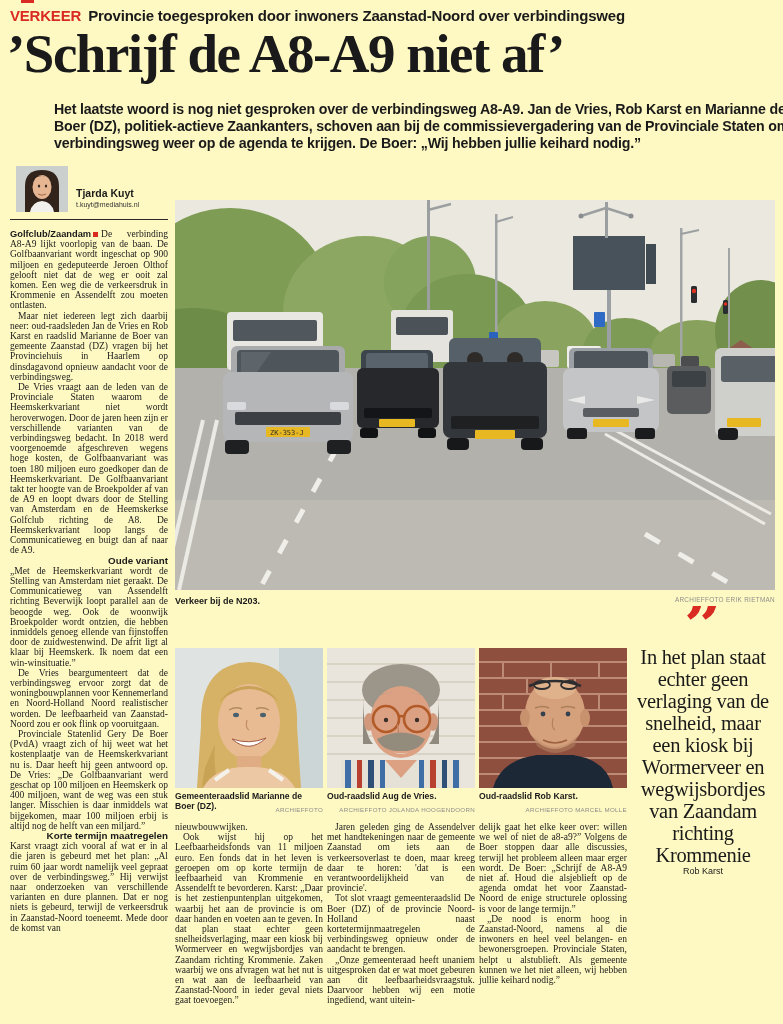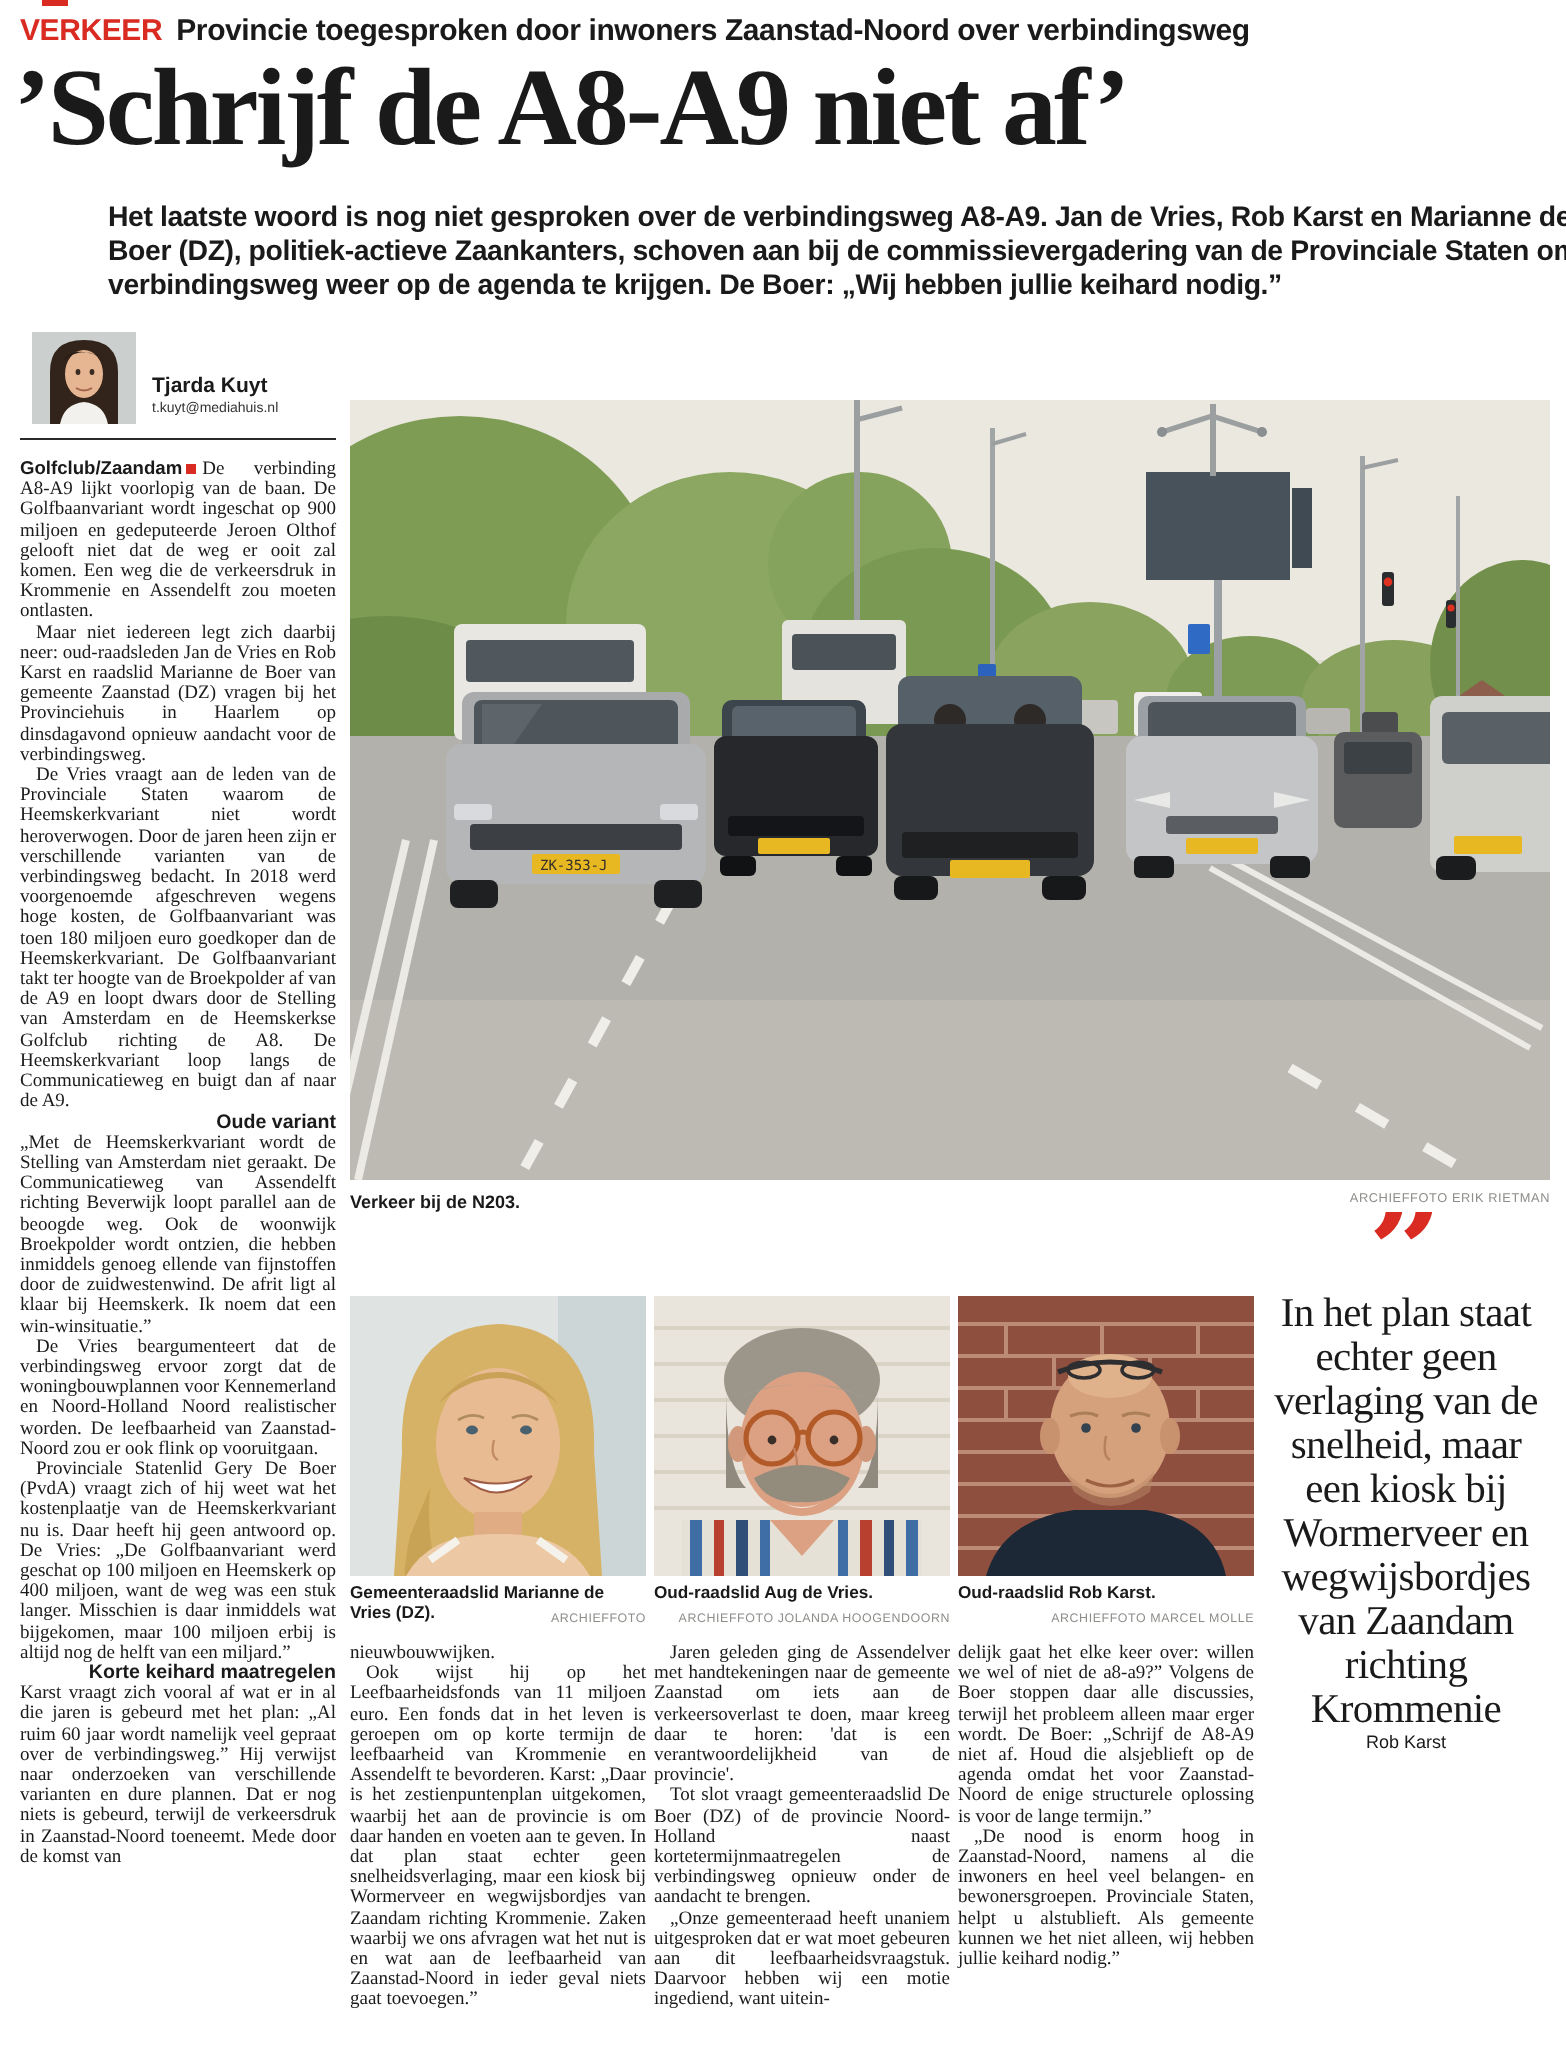--- a/index.html
+++ b/index.html
@@ -1,16 +1,16 @@
 <!DOCTYPE html>
 <html><head>
 <meta charset="utf-8">
 <style>
   html,body{margin:0;padding:0;background:#e7e7e5;}
-  .page{position:relative;width:783px;height:1024px;margin:0 auto;background:#ffffff;
+  .page{position:relative;width:783px;height:1024px;margin:0 auto;background:#fef9c3;
         overflow:hidden;font-family:"Liberation Serif",serif;color:#1a1a1a;}
   .abs{position:absolute;}
   
   .red-tick{left:21px;top:0;width:13px;height:3px;background:#d92b21;}
   .kicker{left:10px;top:7px;font-family:"Liberation Sans",sans-serif;font-weight:bold;
           font-size:15px;letter-spacing:-0.2px;white-space:nowrap;}
   .kicker .tag{color:#d92b21;text-transform:uppercase;margin-right:7px;}
   
   .headline{left:7px;top:22px;width:770px;font-weight:bold;font-size:55px;line-height:64px;
             letter-spacing:-1.5px;}
@@ -89,21 +89,21 @@
   </div>
 
   <div class="abs bodycol col1">
     <p><span class="dateline">Golfclub/Zaandam</span><span class="dl-marker"></span><span>De verbinding A8-A9 lijkt voorlopig van de baan. De Golfbaanvariant wordt ingeschat op 900 miljoen en gedeputeerde Jeroen Olthof gelooft niet dat de weg er ooit zal komen. Een weg die de verkeersdruk in Krommenie en Assendelft zou moeten ontlasten.</span></p>
     <p class="ind">Maar niet iedereen legt zich daarbij neer: oud-raadsleden Jan de Vries en Rob Karst en raadslid Marianne de Boer van gemeente Zaanstad (DZ) vragen bij het Provinciehuis in Haarlem op dinsdagavond opnieuw aandacht voor de verbindingsweg.</p>
     <p class="ind">De Vries vraagt aan de leden van de Provinciale Staten waarom de Heemskerkvariant niet wordt heroverwogen. Door de jaren heen zijn er verschillende varianten van de verbindingsweg bedacht. In 2018 werd voorgenoemde afgeschreven wegens hoge kosten, de Golfbaanvariant was toen 180 miljoen euro goedkoper dan de Heemskerkvariant. De Golfbaanvariant takt ter hoogte van de Broekpolder af van de A9 en loopt dwars door de Stelling van Amsterdam en de Heemskerkse Golfclub richting de A8. De Heemskerkvariant loop langs de Communicatieweg en buigt dan af naar de A9.</p>
     <p class="subhead">Oude variant</p>
     <p>„Met de Heemskerkvariant wordt de Stelling van Amsterdam niet geraakt. De Communicatieweg van Assendelft richting Beverwijk loopt parallel aan de beoogde weg. Ook de woonwijk Broekpolder wordt ontzien, die hebben inmiddels genoeg ellende van fijnstoffen door de zuidwestenwind. De afrit ligt al klaar bij Heemskerk. Ik noem dat een win-winsituatie.”</p>
     <p class="ind">De Vries beargumenteert dat de verbindingsweg ervoor zorgt dat de woningbouwplannen voor Kennemerland en Noord-Holland Noord realistischer worden. De leefbaarheid van Zaanstad-Noord zou er ook flink op vooruitgaan.</p>
     <p class="ind">Provinciale Statenlid Gery De Boer (PvdA) vraagt zich of hij weet wat het kostenplaatje van de Heemskerkvariant nu is. Daar heeft hij geen antwoord op. De Vries: „De Golfbaanvariant werd geschat op 100 miljoen en Heemskerk op 400 miljoen, want de weg was een stuk langer. Misschien is daar inmiddels wat bijgekomen, maar 100 miljoen erbij is altijd nog de helft van een miljard.”</p>
-    <p class="subhead">Korte keihard maatregelen</p>
+    <p class="subhead">Korte termijn maatregelen</p>
     <p>Karst vraagt zich vooral af wat er in al die jaren is gebeurd met het plan: „Al ruim 60 jaar wordt namelijk veel gepraat over de verbindingsweg.” Hij verwijst naar onderzoeken van verschillende varianten en dure plannen. Dat er nog niets is gebeurd, terwijl de verkeersdruk in Zaanstad-Noord toeneemt. Mede door de komst van</p>
   </div>
 
   <div class="abs mainphoto">
     <svg width="600" height="390" viewBox="0 0 600 390">
       <rect width="600" height="390" fill="#ebe8e0"></rect>
       <rect y="130" width="600" height="55" fill="#e0dcd0"></rect>
       <g>
         <ellipse cx="55" cy="100" rx="100" ry="92" fill="#7f9c55"></ellipse>
         <ellipse cx="18" cy="160" rx="78" ry="52" fill="#6d8c48"></ellipse>
@@ -253,21 +253,21 @@
       <ellipse cx="61" cy="67" rx="3" ry="2.2" fill="#49616e"></ellipse>
       <ellipse cx="88" cy="67" rx="3" ry="2.2" fill="#49616e"></ellipse>
       <path d="M72 72 Q70 80 74 82" stroke="#c28d64" stroke-width="1.2" fill="none"></path>
       <path d="M57 91 Q74 106 91 90 Q75 97 57 91 Z" fill="#fff" stroke="#a05c44" stroke-width="1"></path>
       <rect x="62" y="108" width="24" height="16" fill="#e0ac83"></rect>
       <path d="M28 140 Q40 118 74 119 Q108 118 120 140 Z" fill="#ecc9a4"></path>
       <path d="M40 132 L54 122 M108 132 L94 122" stroke="#f5f2ec" stroke-width="4" fill="none"></path>
     </svg>
   </div>
   <div class="abs pcap p1">
-    <span class="cap">Gemeenteraadslid Marianne de Vries (DZ).</span>
+    <span class="cap">Gemeenteraadslid Marianne de Boer (DZ).</span>
     <span class="credit">ARCHIEFFOTO</span>
   </div>
 
   <div class="abs portrait p2">
     <svg width="148" height="140" viewBox="0 0 148 140">
       <rect width="148" height="140" fill="#e9e5dc"></rect>
       <g stroke="#d9d3c6" stroke-width="2">
         <path d="M0 16 H148 M0 34 H148 M0 52 H148 M0 70 H148 M0 88 H148 M0 106 H148"></path>
       </g>
       <ellipse cx="74" cy="42" rx="39" ry="26" fill="#9b958a"></ellipse>

